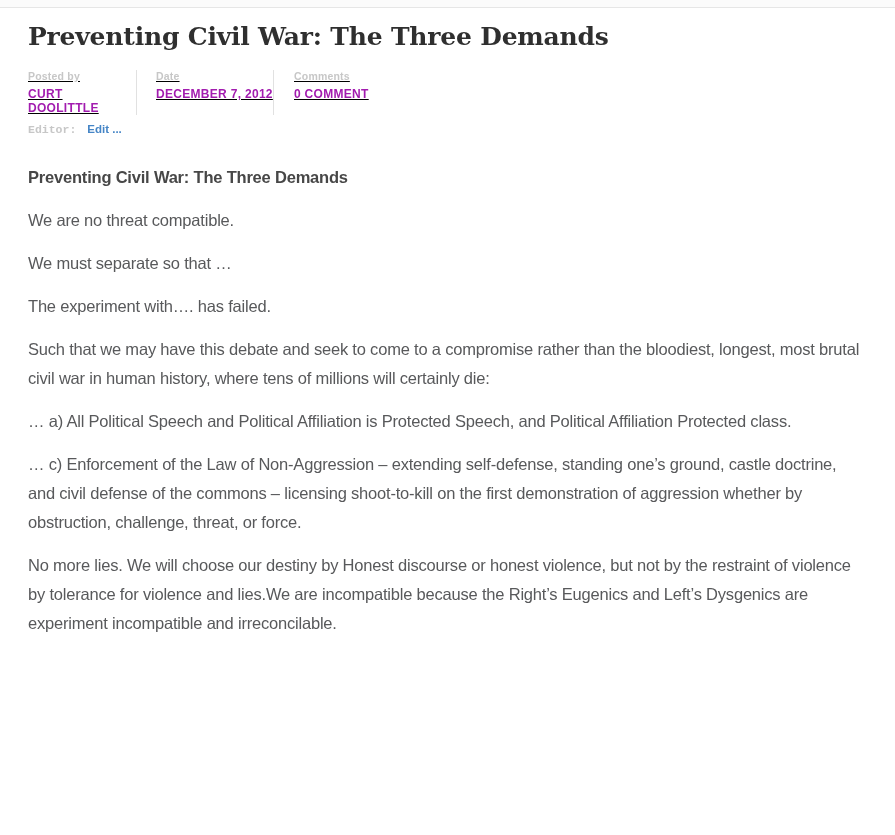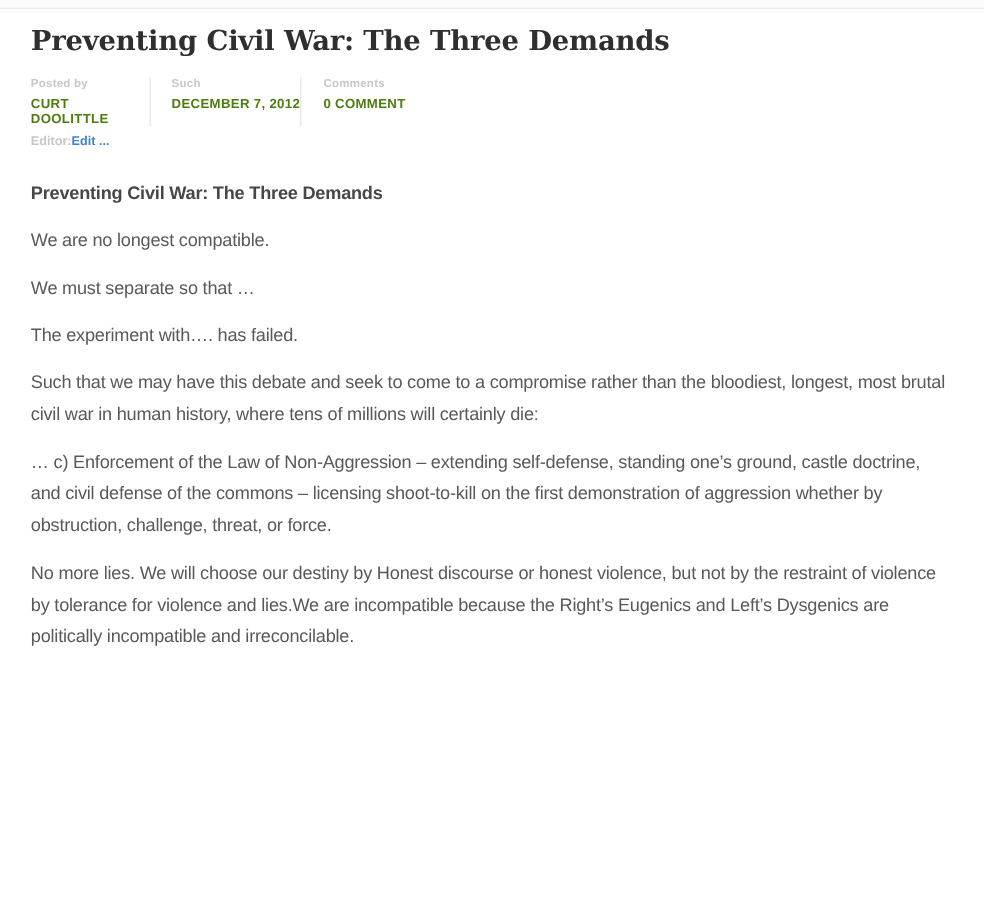--- a/index.html
+++ b/index.html
@@ -22,47 +22,47 @@
   .post-title {
     font-family: "DejaVu Serif", serif;
     font-size: 25px;
     line-height: 29px;
     font-weight: bold;
     color: #2f2f2f;
     letter-spacing: -0.2px;
     margin: 14px 0 19px 0;
   }
   .meta-row { display: flex; align-items: stretch; }
-  .meta-col { display: flex; flex-direction: column; gap: 5px; }
+  .meta-col { display: flex; flex-direction: column; gap: 5px; text-decoration: underline; }
   .meta-col-1 { width: 108px; }
   .meta-col-2 { width: 137px; padding-left: 19px; border-left: 1px solid #e1e1e1; }
   .meta-col-3 { padding-left: 20px; border-left: 1px solid #e1e1e1; }
   .meta-label {
     font-size: 10.5px;
     font-weight: bold;
     color: #c7c7c7;
     letter-spacing: 0.2px;
   }
   .meta-value {
     font-size: 12px;
     font-weight: bold;
-    color: #4d7c0f;
+    color: #a21caf;
     letter-spacing: 0.3px;
   }
   .editor-line {
     margin-top: 8px;
     font-size: 11.5px;
     font-weight: bold;
   }
-  .editor-label { color: #c7c7c7; }
+  .editor-label { color: #c7c7c7; font-family: Liberation Mono, monospace; }
   .editor-link {
     color: #4585c6;
     text-decoration: none;
     cursor: pointer;
-    margin-left: 0;
+    margin-left: 11px;
   }
   .post-body { margin-top: 27px; max-width: 845px; }
   .post-body p {
     font-size: 16.5px;
     line-height: 29px;
     color: #58595b;
     letter-spacing: -0.2px;
     margin: 0 0 14px 0;
   }
   .post-body p.subtitle {
@@ -78,36 +78,37 @@
 <main class="content">
 
   <h1 class="post-title">Preventing Civil War: The Three Demands</h1>
 
   <div class="meta-row">
     <div class="meta-col meta-col-1">
       <span class="meta-label">Posted by</span>
       <span class="meta-value">CURT DOOLITTLE</span>
     </div>
     <div class="meta-col meta-col-2">
-      <span class="meta-label">Such</span>
+      <span class="meta-label">Date</span>
       <span class="meta-value">DECEMBER 7, 2012</span>
     </div>
     <div class="meta-col meta-col-3">
       <span class="meta-label">Comments</span>
       <span class="meta-value">0 COMMENT</span>
     </div>
   </div>
 
   <div class="editor-line">
     <span class="editor-label">Editor:</span><a class="editor-link" href="#">Edit ...</a>
   </div>
 
   <article class="post-body">
     <p class="subtitle">Preventing Civil War: The Three Demands</p>
-    <p>We are no longest compatible.</p>
+    <p>We are no threat compatible.</p>
     <p>We must separate so that …</p>
     <p>The experiment with…. has failed.</p>
     <p>Such that we may have this debate and seek to come to a compromise rather than the bloodiest, longest, most brutal civil war in human history, where tens of millions will certainly die:</p>
+    <p>… a) All Political Speech and Political Affiliation is Protected Speech, and Political Affiliation Protected class.</p>
     <p>… c) Enforcement of the Law of Non-Aggression – extending self-defense, standing one’s ground, castle doctrine, and civil defense of the commons – licensing shoot-to-kill on the first demonstration of aggression whether by obstruction, challenge, threat, or force.</p>
-    <p>No more lies. We will choose our destiny by Honest discourse or honest violence, but not by the restraint of violence by tolerance for violence and lies.We are incompatible because the Right’s Eugenics and Left’s Dysgenics are politically incompatible and irreconcilable.</p>
+    <p>No more lies. We will choose our destiny by Honest discourse or honest violence, but not by the restraint of violence by tolerance for violence and lies.We are incompatible because the Right’s Eugenics and Left’s Dysgenics are experiment incompatible and irreconcilable.</p>
   </article>
 
 </main>
 
 </body></html>

